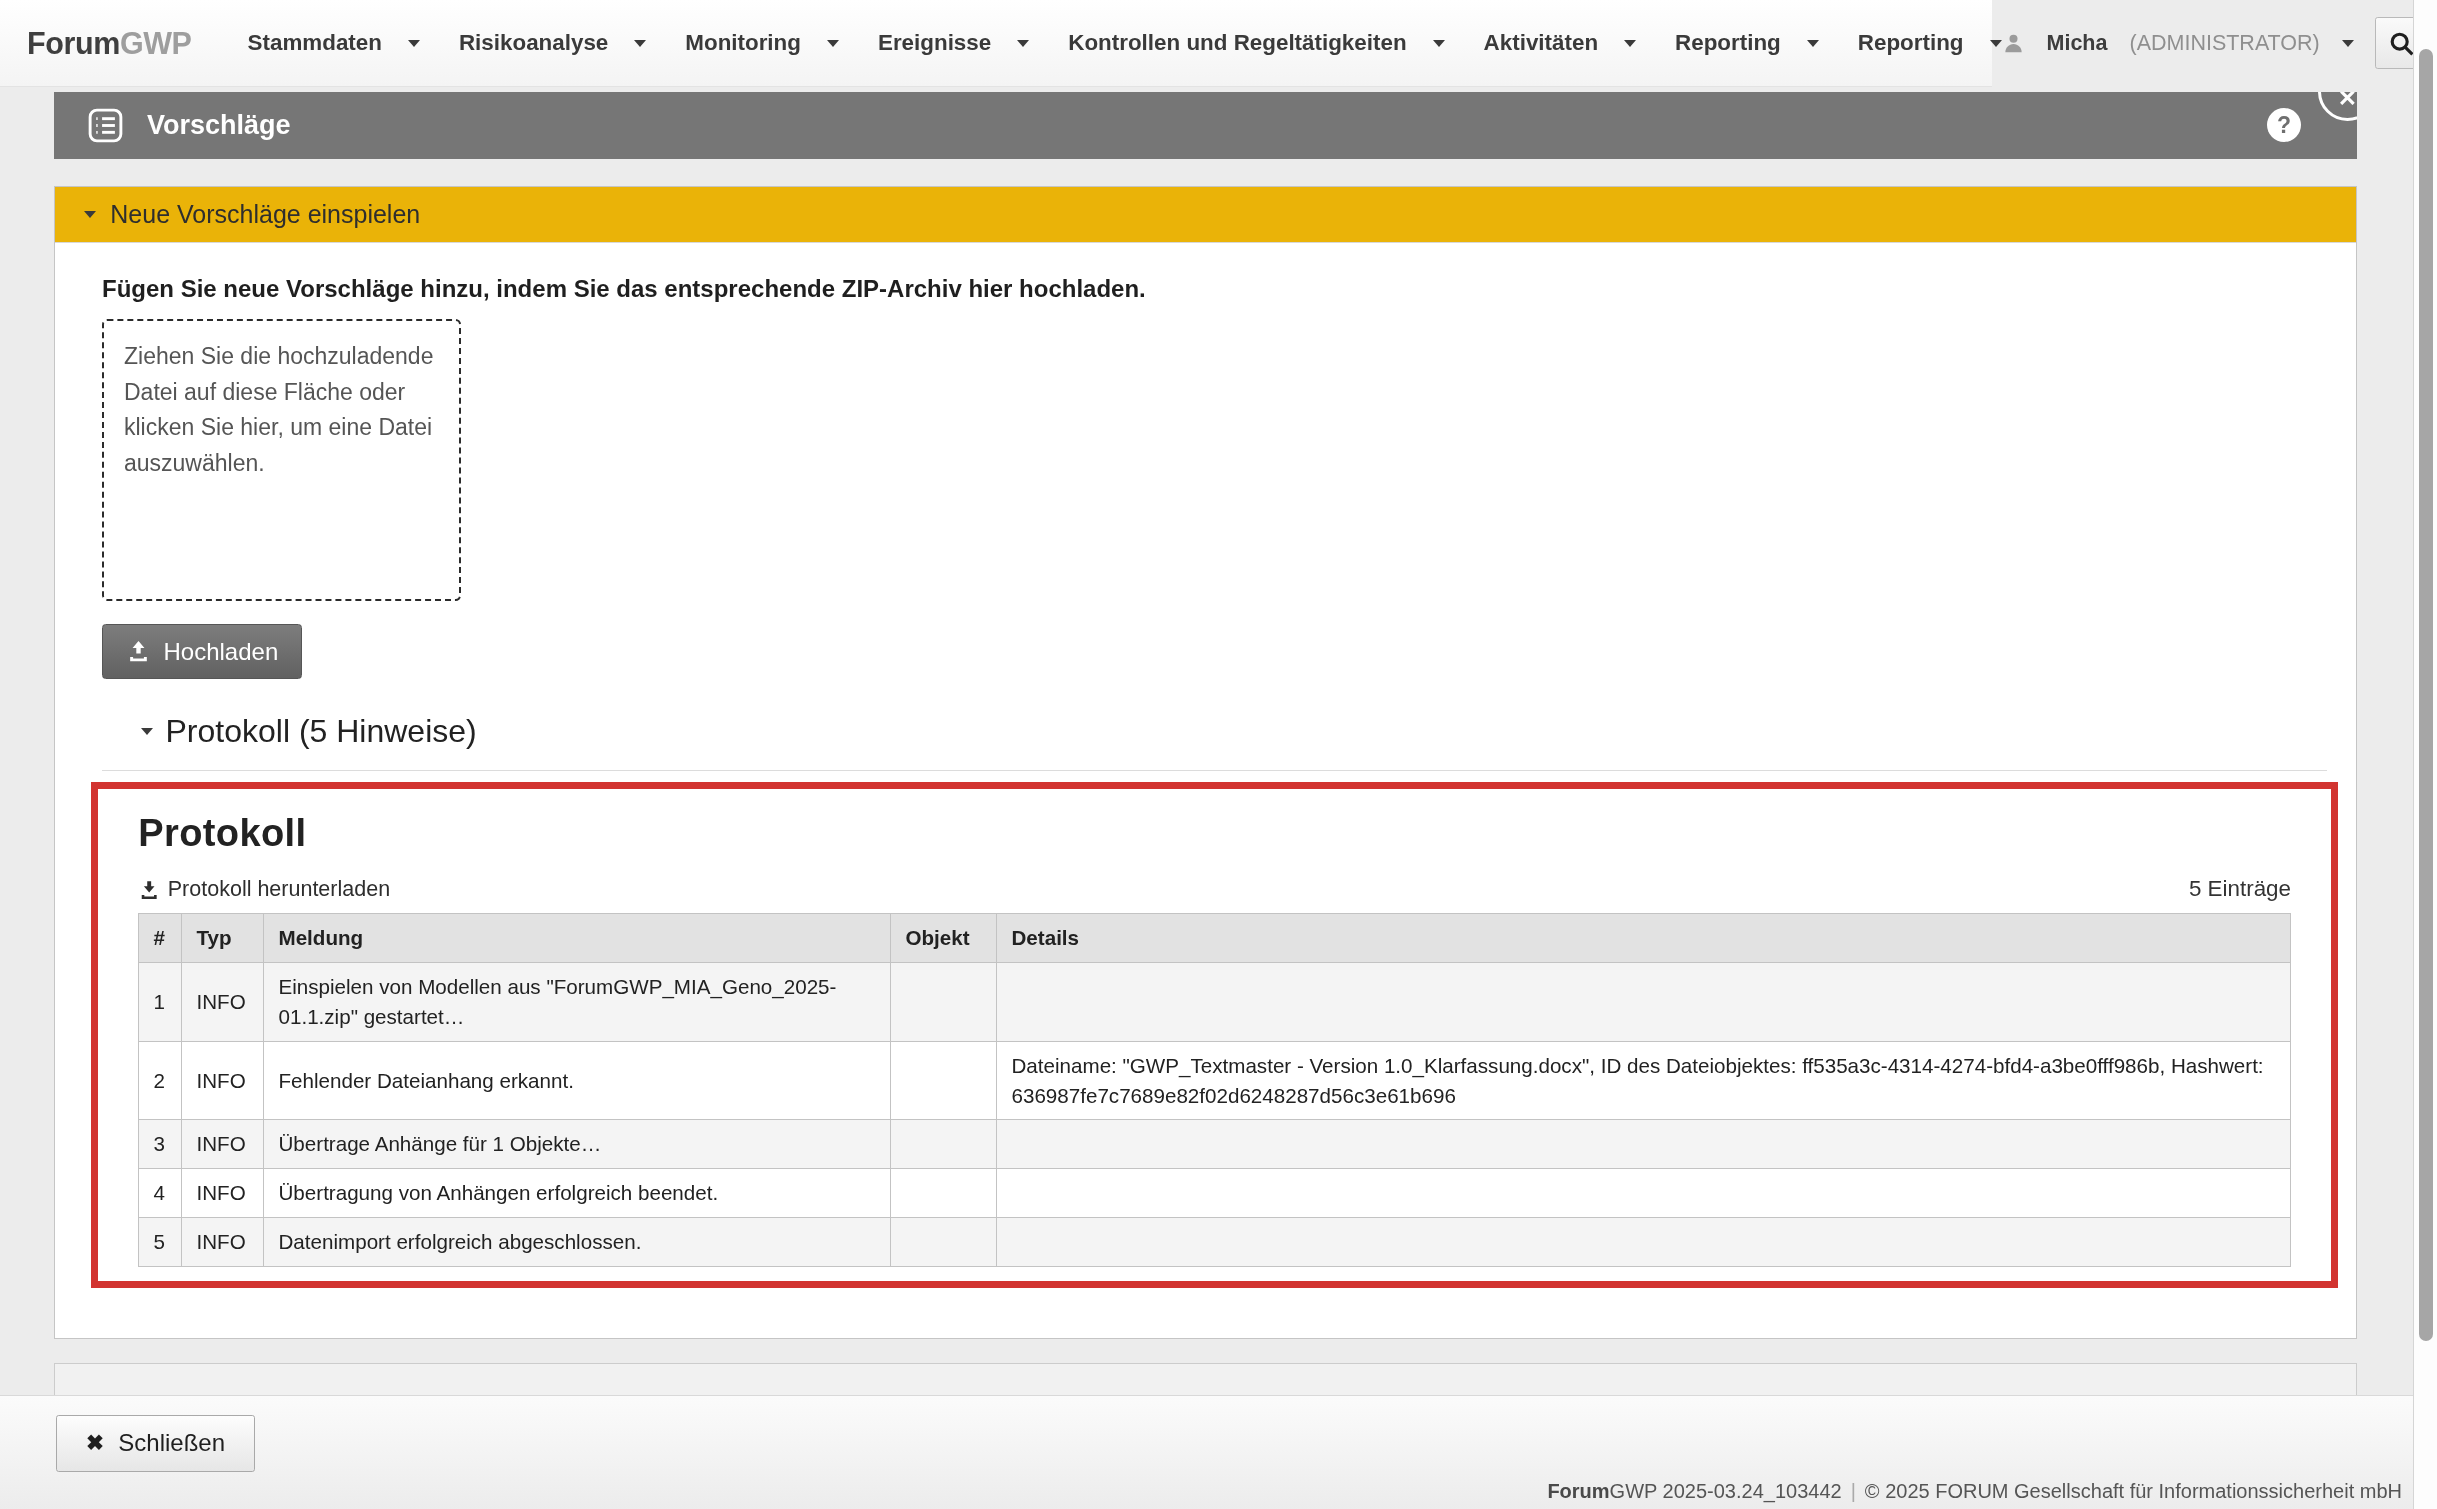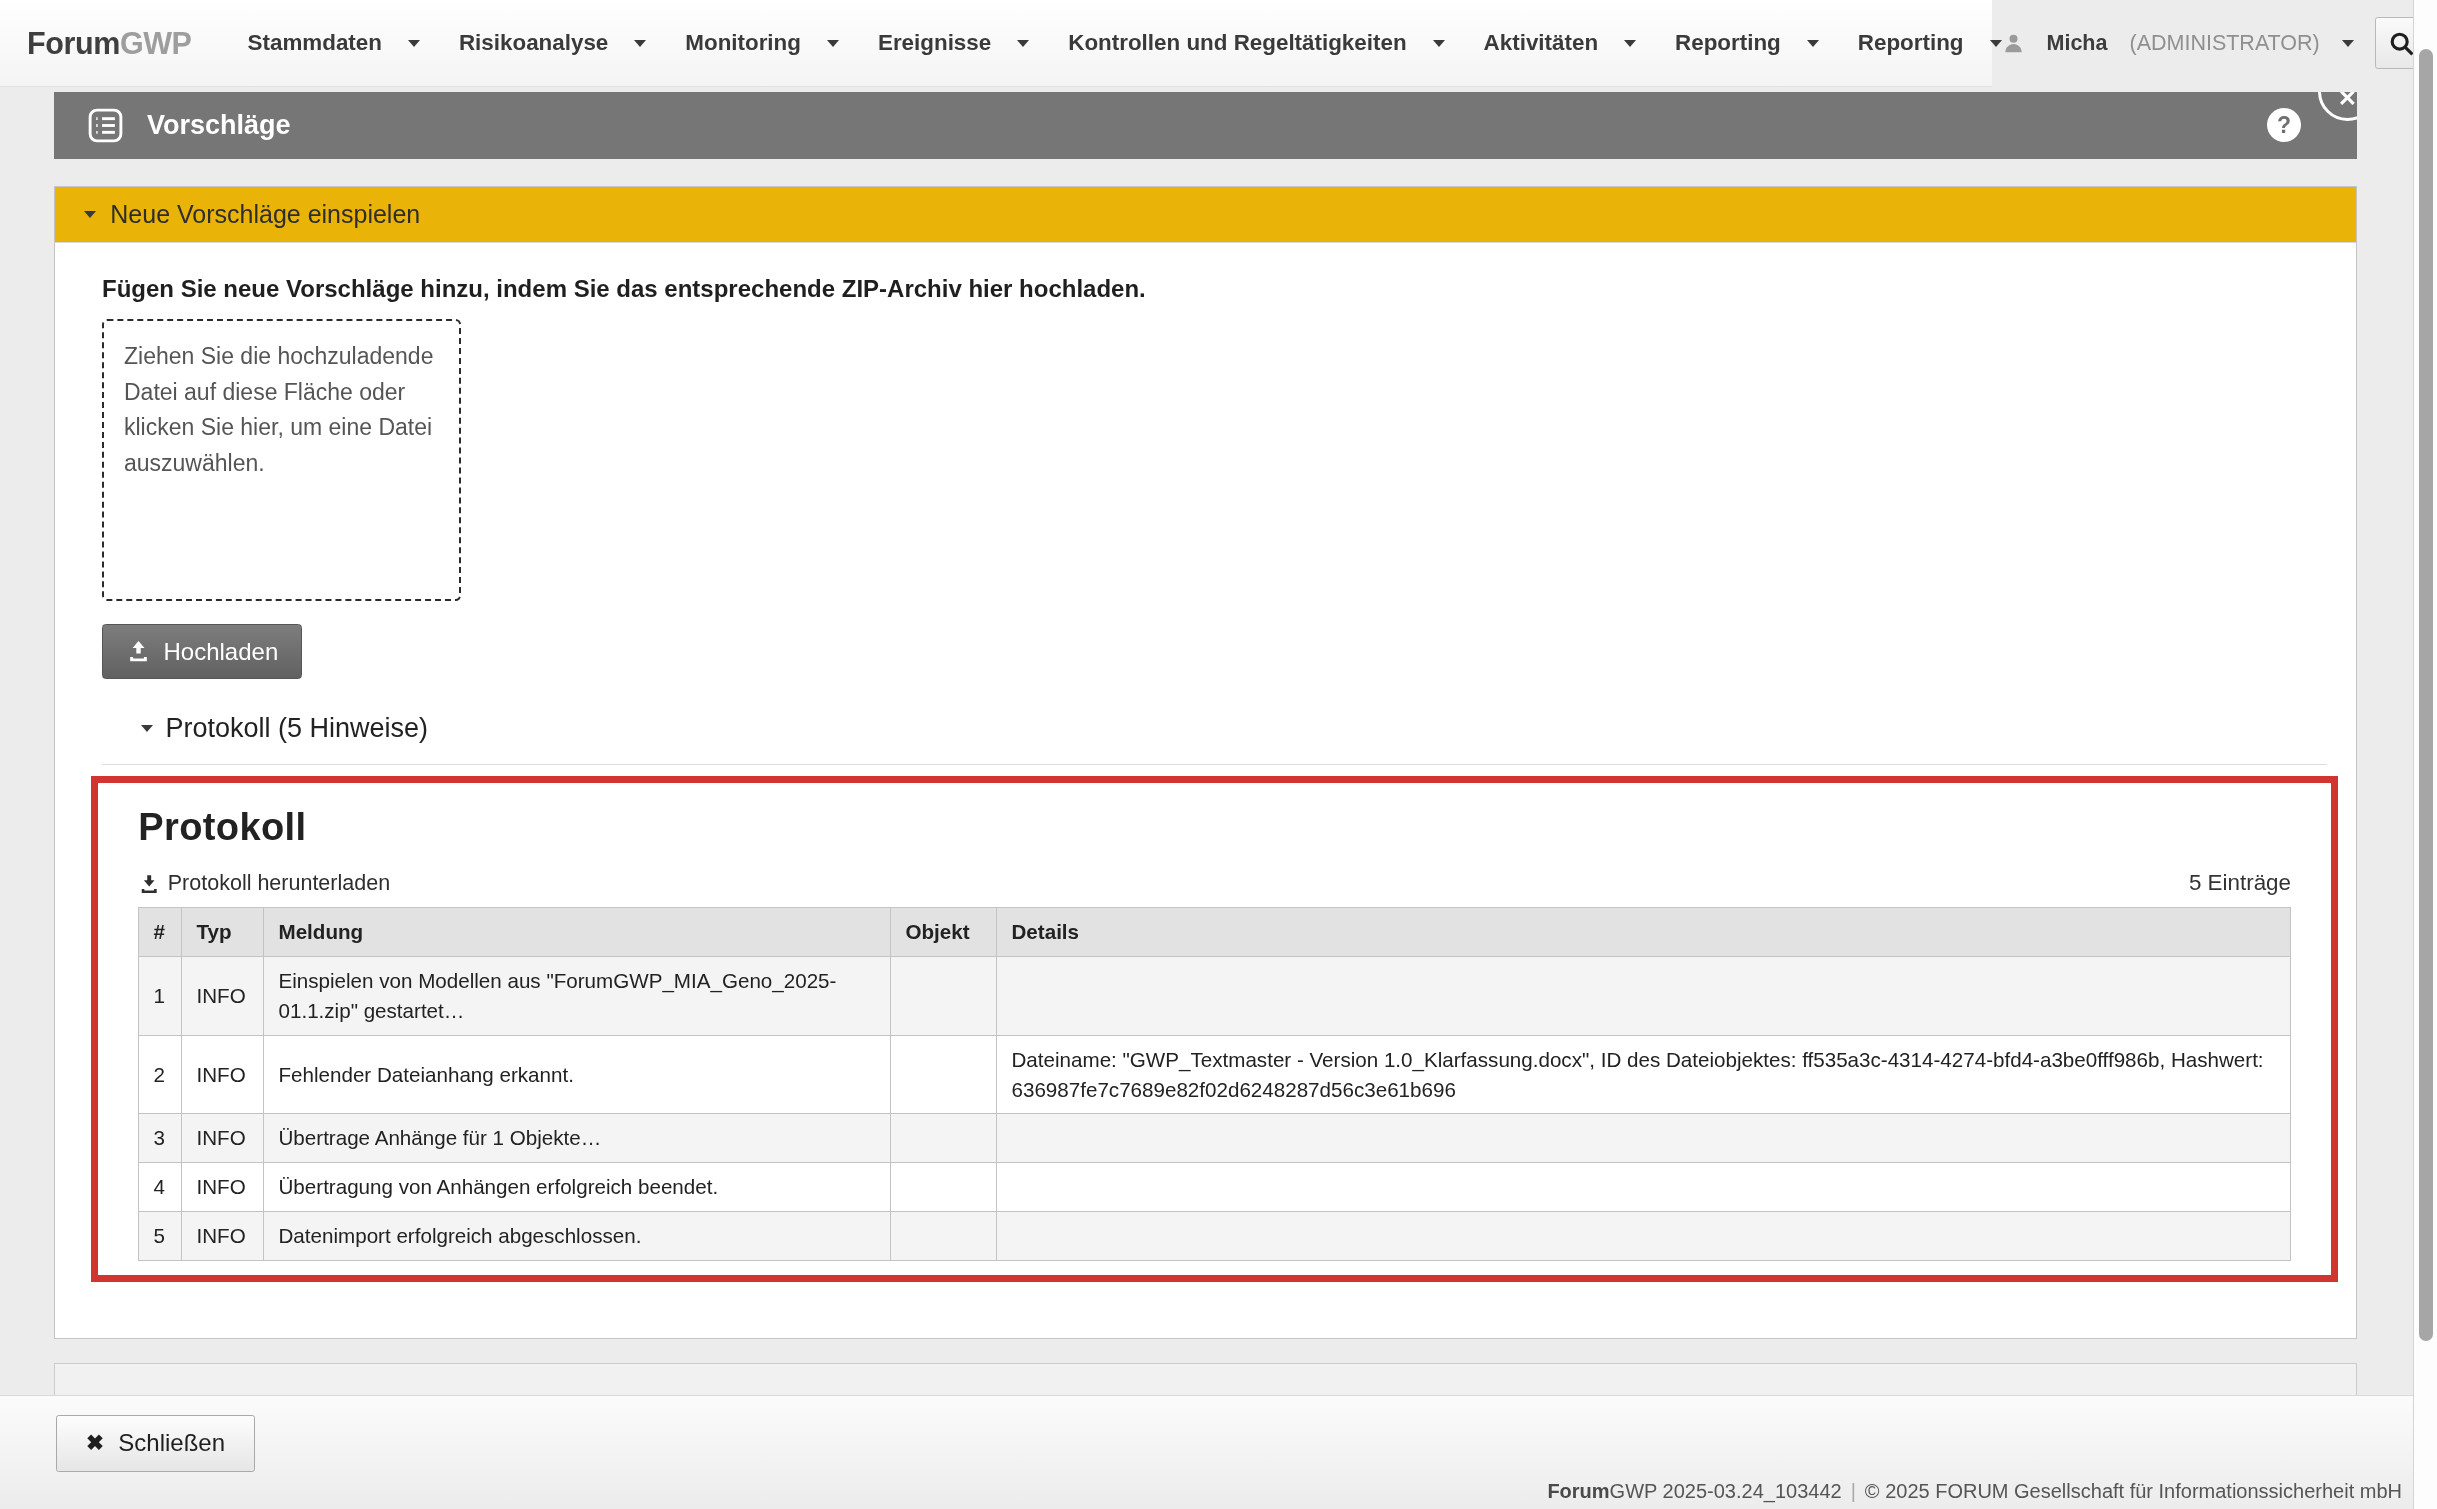--- a/index.html
+++ b/index.html
@@ -96,21 +96,21 @@
     background:linear-gradient(#7d7d7d,#616161);
     color:#fff; font-size:24px;
     border:0.9px solid #565656; border-radius:3.6px;
     padding:12.5px 23px; cursor:pointer;
     font-family:"Liberation Sans", sans-serif;
   }
   .btn-upload svg { width:25px; height:25px; }
   .sub-accordion {
     margin-top:34px; margin-left:39px;
     display:flex; align-items:center; gap:12.5px;
-    font-size:27px; color:#222; cursor:pointer;
+    font-size:32px; color:#222; cursor:pointer;
   }
   .content-hr { border:none; border-top:0.9px solid #dcdcdc; margin-top:20px; margin-right:10.8px; }
 
   
   .red-box {
     margin:10.8px 0 0 -10.8px;
     border:7.2px solid #d23430;
     background:#fff;
     padding:23px 40px 14.3px 40px;
   }

